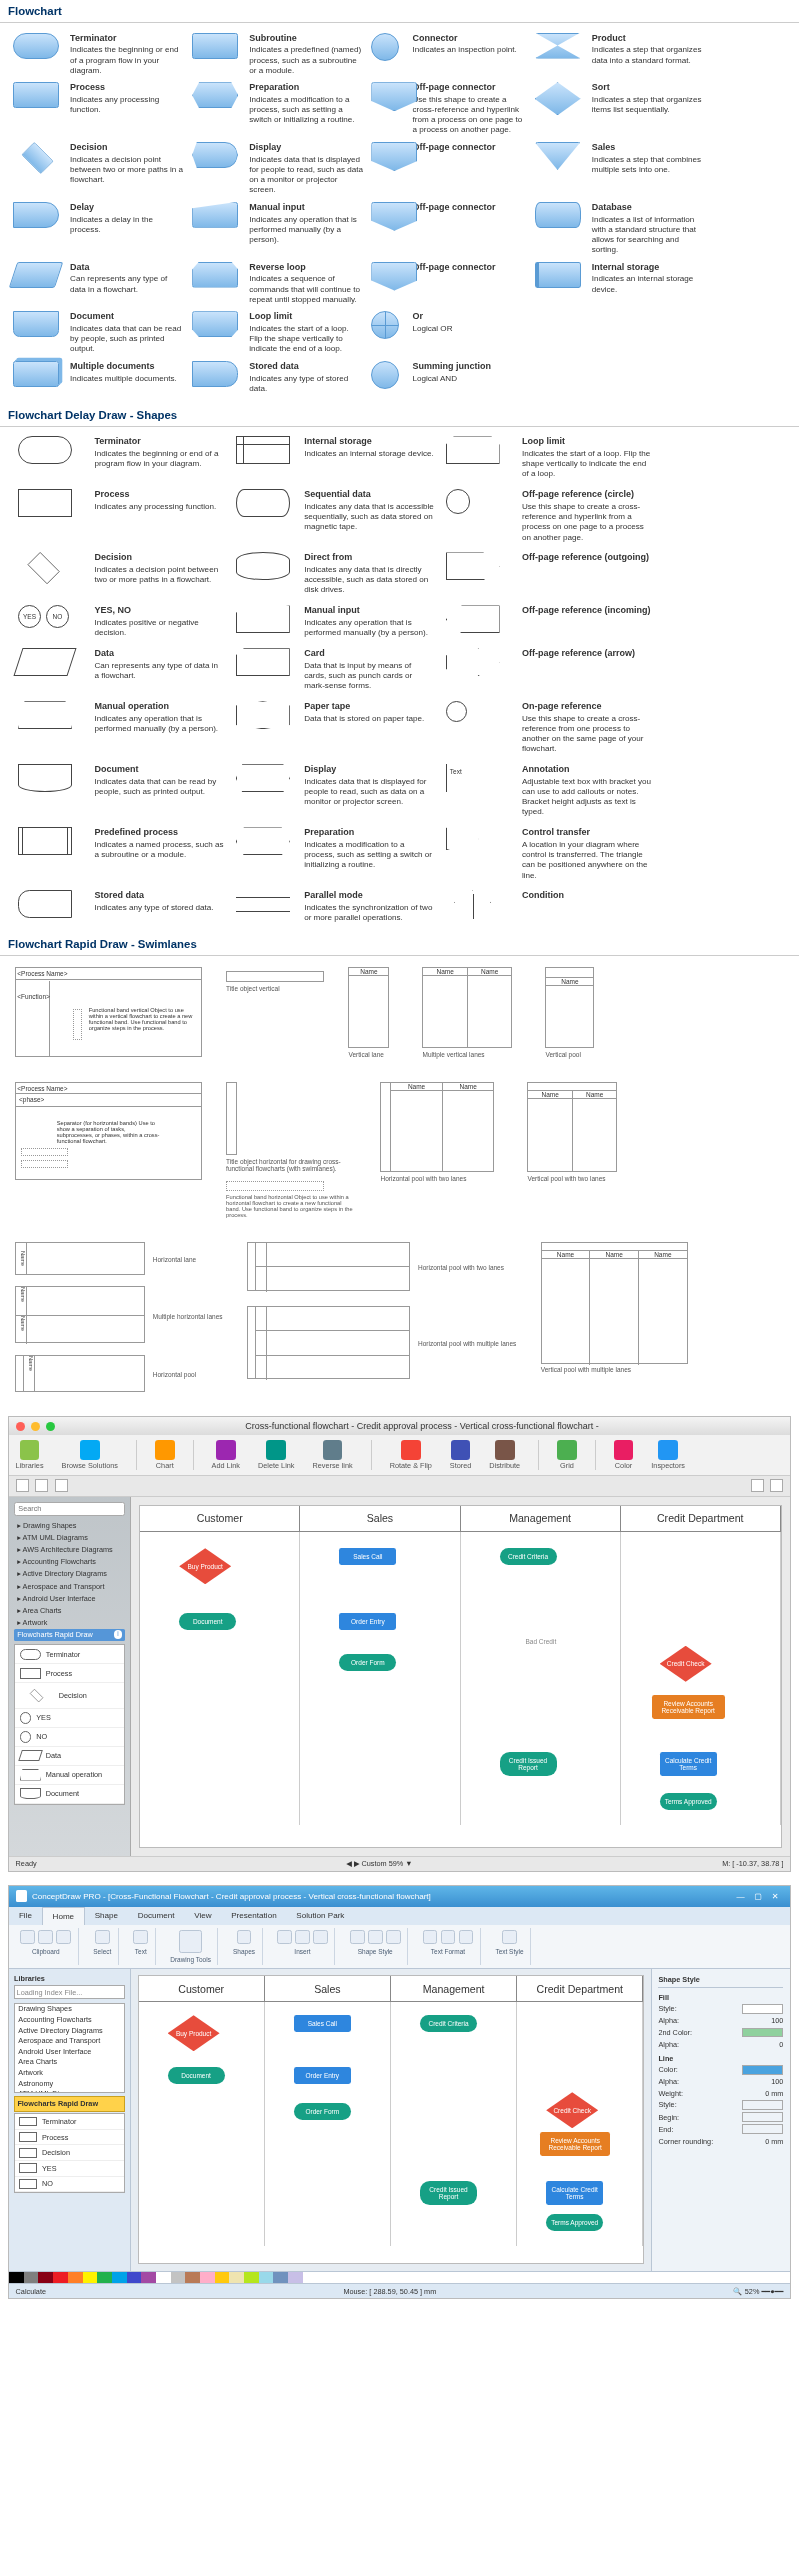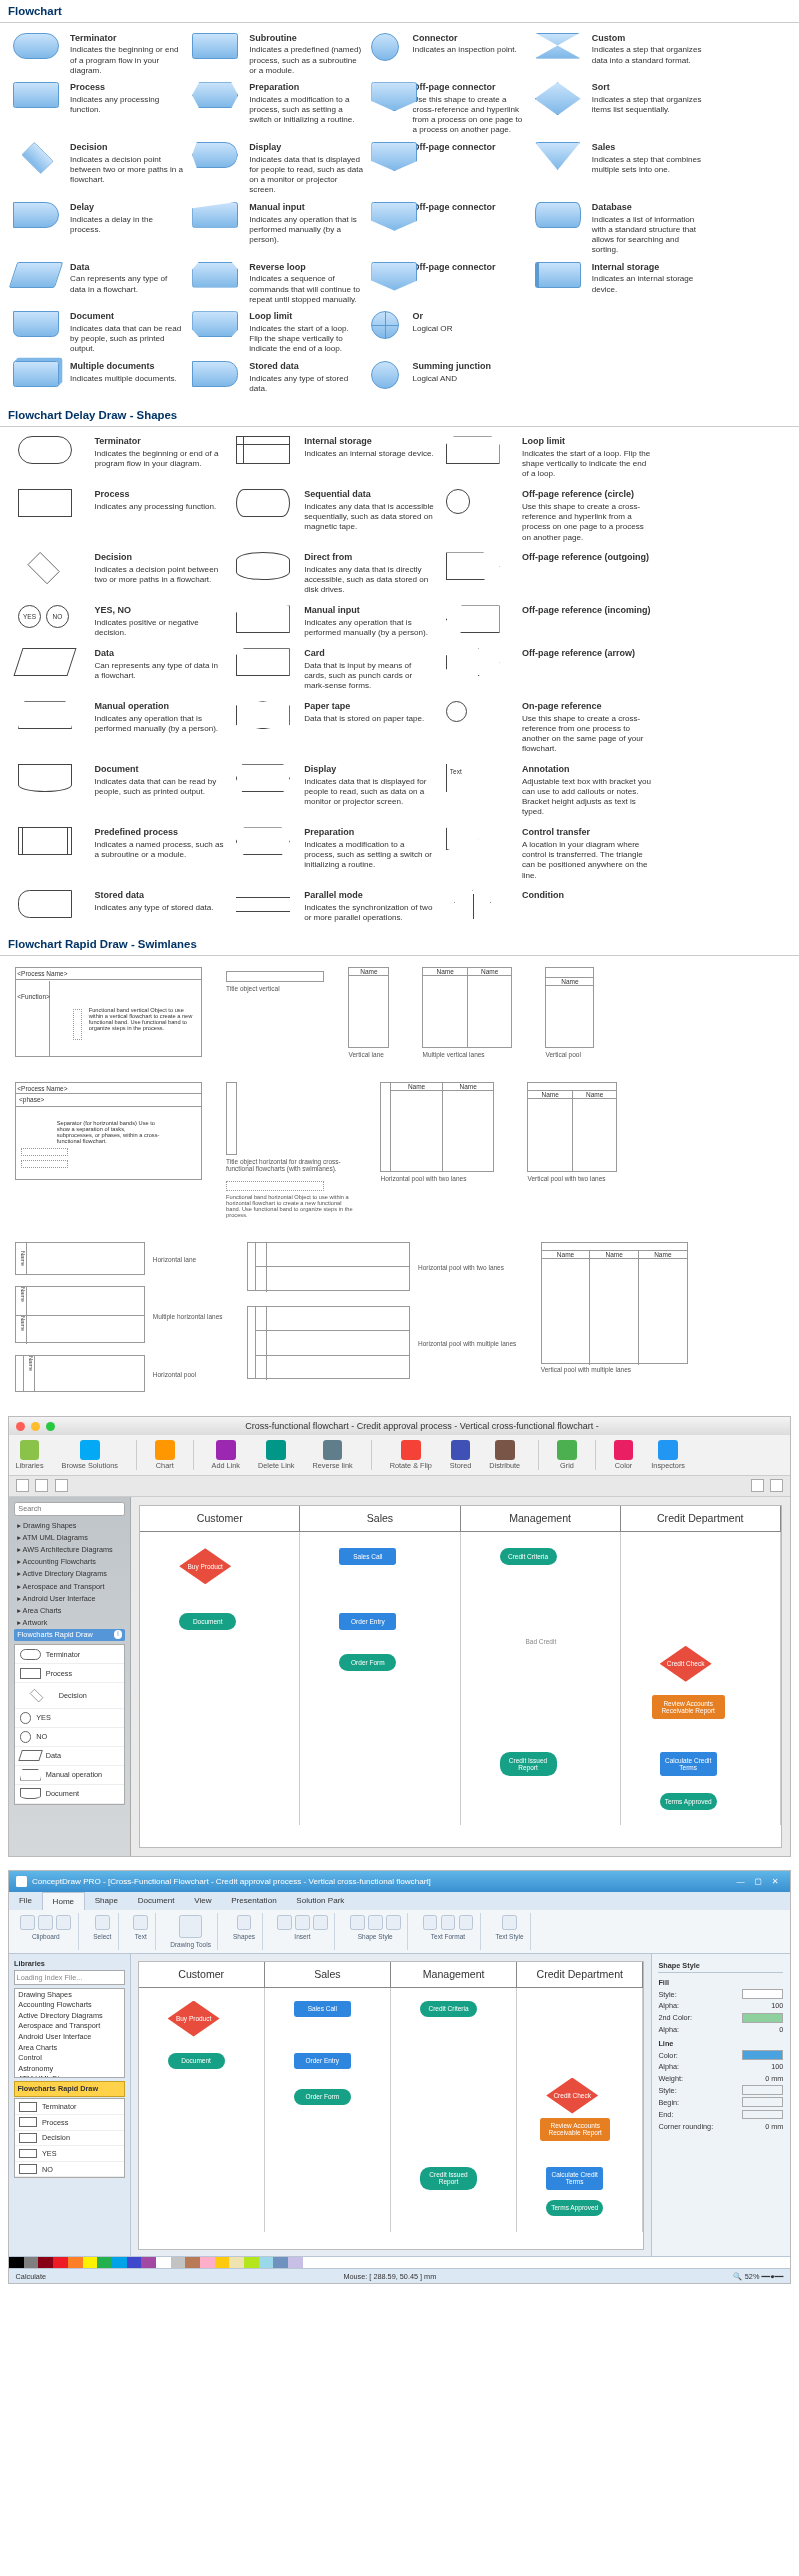--- a/index.html
+++ b/index.html
@@ -136,21 +136,21 @@
 
 <div class="section-title">Flowchart</div>
 <div class="fc-grid" id="fc-grid">
     <div class="fc-shape shp-term"></div>
     <div class="fc-label"><b>Terminator</b>Indicates the beginning or end of a program flow in your diagram.</div>
     <div class="fc-shape shp-predef"></div>
     <div class="fc-label"><b>Subroutine</b>Indicates a predefined (named) process, such as a subroutine or a module.</div>
     <div class="fc-shape shp-circ"></div>
     <div class="fc-label"><b>Connector</b>Indicates an inspection point.</div>
     <div class="fc-shape shp-collate"></div>
-    <div class="fc-label"><b>Custom</b>Indicates a step that organizes data into a standard format.</div>
+    <div class="fc-label"><b>Product</b>Indicates a step that organizes data into a standard format.</div>
     <div class="fc-shape shp-proc"></div>
     <div class="fc-label"><b>Process</b>Indicates any processing function.</div>
     <div class="fc-shape shp-prep"></div>
     <div class="fc-label"><b>Preparation</b>Indicates a modification to a process, such as setting a switch or initializing a routine.</div>
     <div class="fc-shape shp-penta"></div>
     <div class="fc-label"><b>Off-page connector</b>Use this shape to create a cross-reference and hyperlink from a process on one page to a process on another page.</div>
     <div class="fc-shape shp-sort"></div>
     <div class="fc-label"><b>Sort</b>Indicates a step that organizes items list sequentially.</div>
     <div class="fc-shape shp-dec"></div>
     <div class="fc-label"><b>Decision</b>Indicates a decision point between two or more paths in a flowchart.</div>
@@ -585,20 +585,25 @@
         </div>
         <div>
           <div class="node n-red" style="top:114px;left:39px;">Credit Check</div>
           <div class="node n-orange" style="top:163px;left:31px;width:73px;">Review Accounts Receivable Report</div>
           <div class="node n-blue" style="top:220px;left:39px;">Calculate Credit Terms</div>
           <div class="node n-teal" style="top:261px;left:39px;">Terms Approved</div>
         </div>
       </div>
     </div>
   </div>
+  <div class="mac-status">
+    <span>Ready</span>
+    <span>◀ ▶ <span>Custom 59%</span> ▼</span>
+    <span>M: [ -10.37, 38.78 ]</span>
+  </div>
 </div>
 
 <div class="app">
   <div class="win-title">
     <span style="width:11.4px;height:11.4px;background:#fff;border-radius:1.6px;margin-right:4.9px;"></span>
     <span>ConceptDraw PRO - [Cross-Functional Flowchart - Credit approval process - Vertical cross-functional flowchart]</span>
     <span style="flex:1;"></span>
     <span style="padding:0 4.9px;">—</span>
     <span style="padding:0 4.9px;">▢</span>
     <span style="padding:0 4.9px;">✕</span>
@@ -682,21 +687,21 @@
     <div class="win-side">
       <div style="font-weight:bold;margin-bottom:2.4px;">Libraries</div>
       <div style="background:#fff;border:0.8px solid #aaa;padding:1.6px;color:#888;margin-bottom:3.3px;">Loading Index File...</div>
       <div style="background:#fff;border:0.8px solid #aaa;max-height:90px;overflow:hidden;" id="win-libs">
           <div style="padding: 0.8px 3.3px;">Drawing Shapes</div>
           <div style="padding: 0.8px 3.3px;">Accounting Flowcharts</div>
           <div style="padding: 0.8px 3.3px;">Active Directory Diagrams</div>
           <div style="padding: 0.8px 3.3px;">Aerospace and Transport</div>
           <div style="padding: 0.8px 3.3px;">Android User Interface</div>
           <div style="padding: 0.8px 3.3px;">Area Charts</div>
-          <div style="padding: 0.8px 3.3px;">Control</div>
+          <div style="padding: 0.8px 3.3px;">Artwork</div>
           <div style="padding: 0.8px 3.3px;">Astronomy</div>
           <div style="padding: 0.8px 3.3px;">ATM UML Diagrams</div>
           <div style="padding: 0.8px 3.3px;">Audio and Video Connectors</div>
         </div>
       <div style="background:#ffd24a;border:0.8px solid #c9a020;padding:2.4px;margin-top:3.3px;font-weight:bold;">Flowcharts Rapid Draw</div>
       <div style="background:#fff;border:0.8px solid #aaa;margin-top:1.6px;" id="win-stencils">
           <div style="display: flex; gap: 4.9px; padding: 2.4px 4.1px; border-bottom: 0.8px solid rgb(238, 238, 238); align-items: center;">
             <div style="width:18px;height:9.8px;border:0.8px solid #666;"></div>
             <span>Terminator</span>
           </div>

